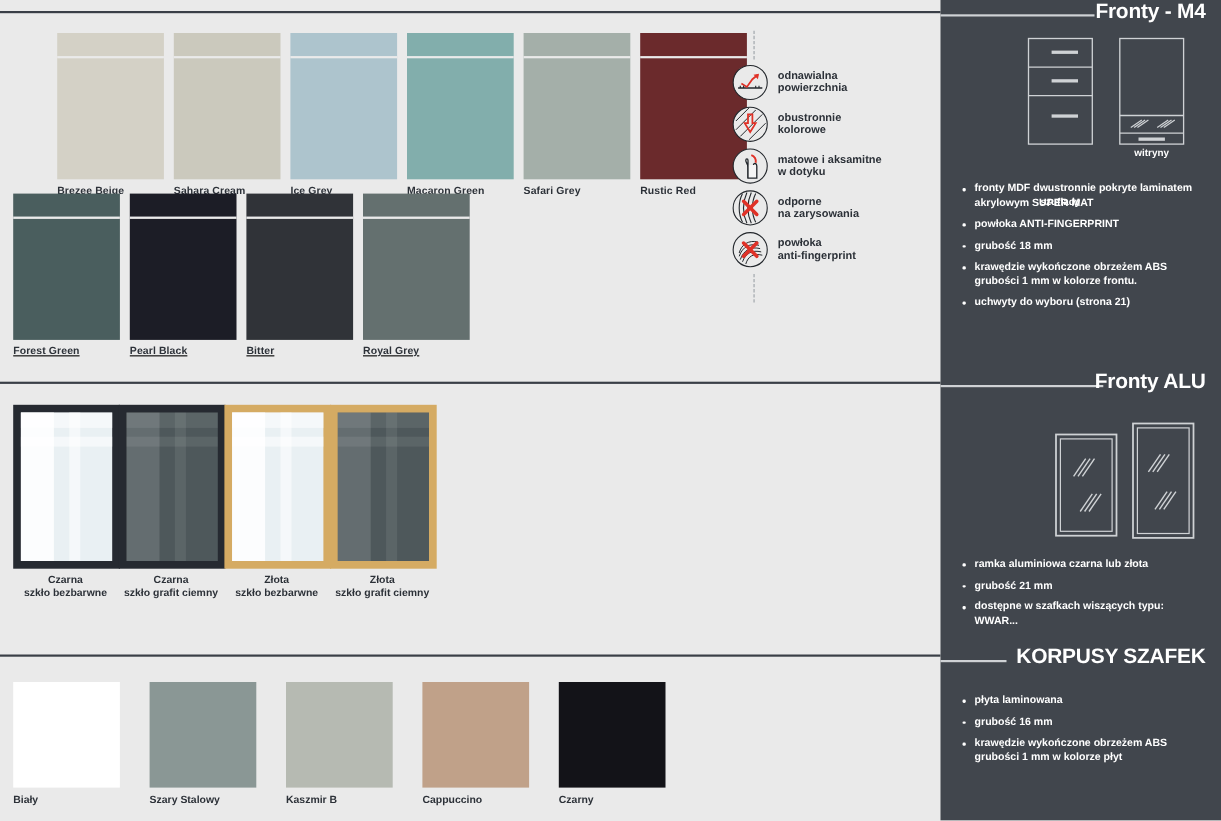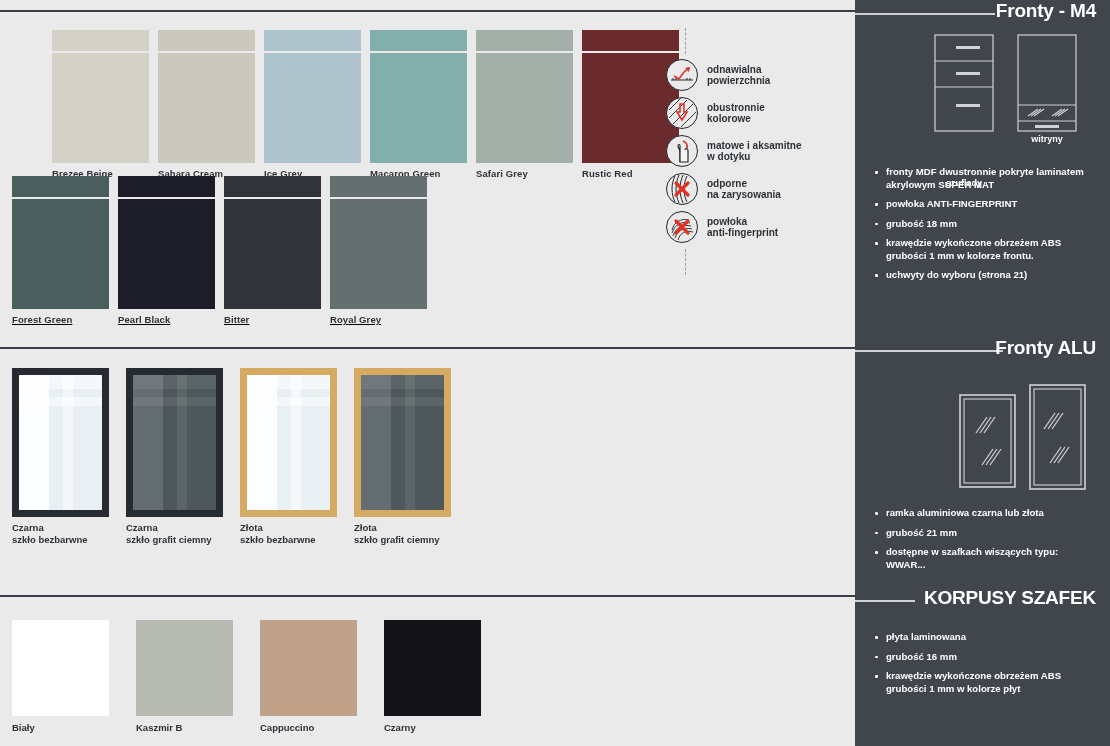--- a/index.html
+++ b/index.html
@@ -29,21 +29,21 @@
   .swatch .name{
     font-size:9.5px;color:#2c3138;margin-top:5px;font-weight:600;
     letter-spacing:.1px;line-height:11px;
   }
 
   #row1{left:12px;top:30px;margin-left:40px;}
   #row2{left:12px;top:176px;text-decoration:underline;}
 
   
   #glassrow{position:absolute;left:12px;top:368px;display:flex;}
-  .glass{width:95px;margin-right:19px;}
+  .glass{width:95px;margin-right:1px;text-align:center;}
   .glass .frame{
     width:97px;height:149px;box-sizing:border-box;position:relative;overflow:hidden;
   }
   .glass .pane{position:absolute;inset:7px;overflow:hidden;}
   .glass .refl{position:absolute;background:rgba(255,255,255,.55);}
   .glass .name{
     font-size:9.5px;color:#2c3138;margin-top:5px;font-weight:600;line-height:11.5px;
   }
   .glass .name span{display:block;}
 
@@ -239,20 +239,24 @@
           <div class="name">
             <span>Złota</span>
             <span>szkło grafit ciemny</span>
           </div>
         </div>
       </div>
     <div id="corpusrow">
         <div class="corpus">
           <div class="chip" style="background:#ffffff"></div>
           <div class="name">Biały</div>
+        </div>
+        <div class="corpus">
+          <div class="chip" style="background:#8a9795"></div>
+          <div class="name">Szary Stalowy</div>
         </div>
         <div class="corpus">
           <div class="chip" style="background:#b6bab2"></div>
           <div class="name">Kaszmir B</div>
         </div>
         <div class="corpus">
           <div class="chip" style="background:#c0a189"></div>
           <div class="name">Cappuccino</div>
         </div>
         <div class="corpus">

